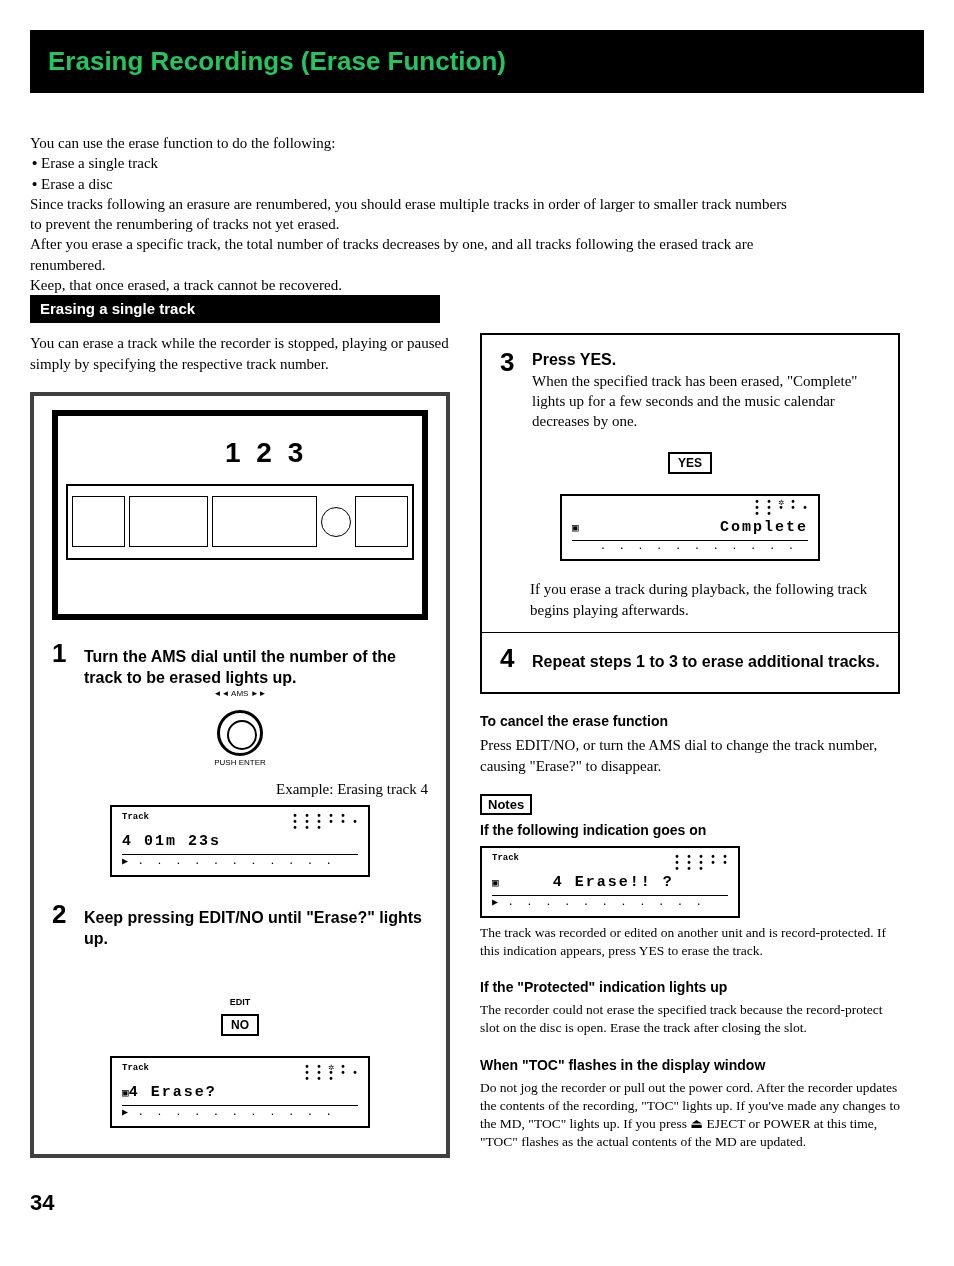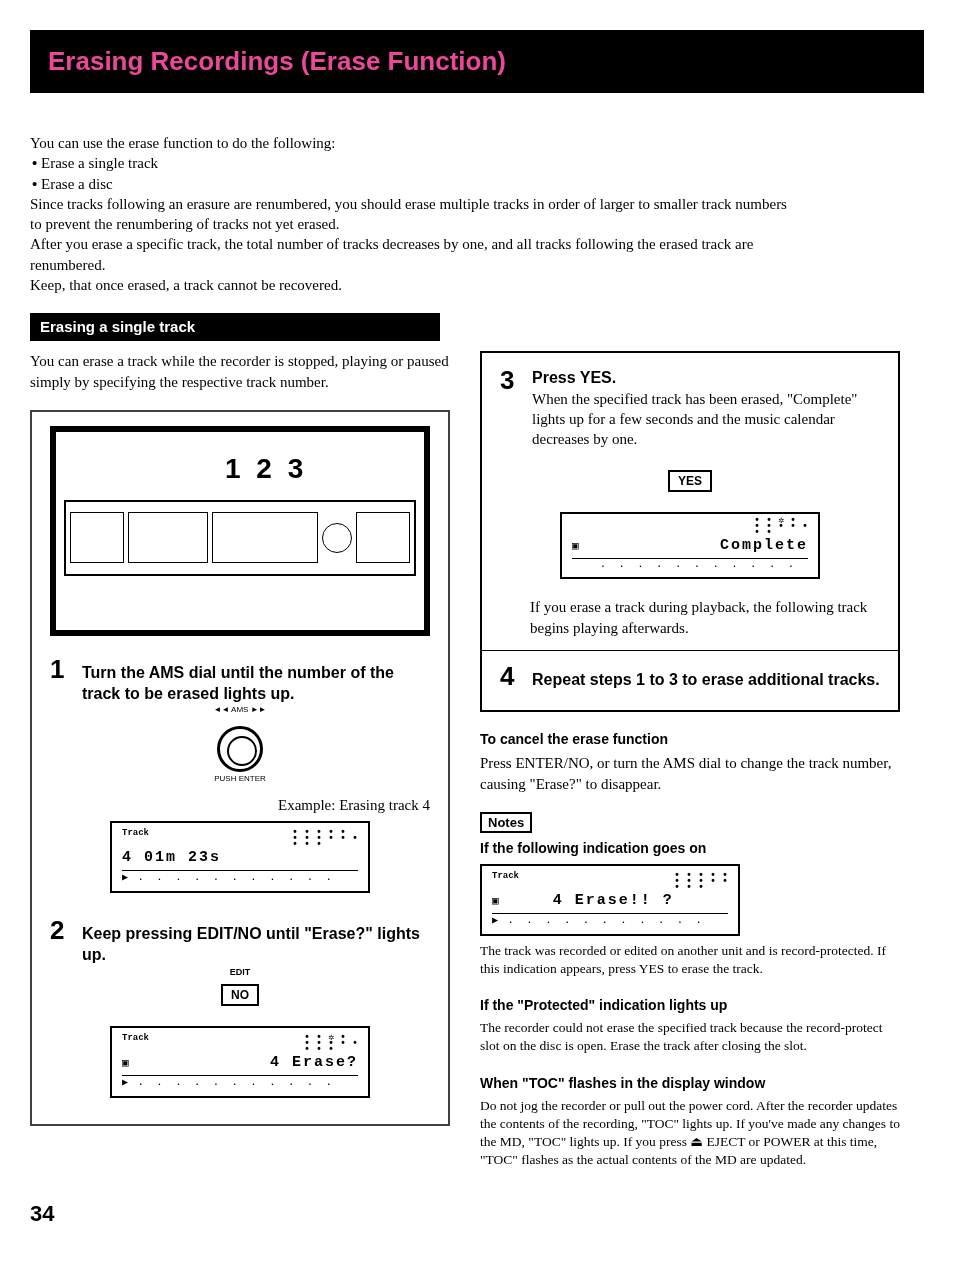--- a/index.html
+++ b/index.html
@@ -8,41 +8,41 @@
     background: #fff;
     color: #000;
     width: 954px;
     margin: 0 auto;
     padding: 20px 30px 40px 30px;
     font-size: 15px;
     line-height: 1.35;
   }
   .title-bar {
     background: #000;
-    color: #ec4899;
+    color: #22c55e;
     padding: 14px 18px;
     font-family: Arial, Helvetica, sans-serif;
     font-weight: bold;
     font-size: 26px;
     margin: 10px 0 40px 0;
   }
-  .intro { margin-bottom: 18px; max-width: 760px; }
+  .intro { margin-bottom: 0; max-width: 760px; }
   .intro ul { list-style: none; padding-left: 2px; }
   .intro li::before { content: "• "; font-weight: bold; }
   .sub-bar {
     background: #000; color: #fff;
     font-family: Arial, Helvetica, sans-serif;
     font-weight: bold; font-size: 15px;
     padding: 4px 10px; width: 410px; margin-bottom: 10px;
   }
   .columns { display: flex; gap: 30px; align-items: flex-start; }
   .col { width: 420px; }
   .erase-note { max-width: 420px; margin-bottom: 18px; }
   .step-box {
-    border: 2px solid #404040;
+    border: 4px solid #404040;
     padding: 14px 18px 20px 18px;
   }
   .step-box-right { border: 2px solid #000; padding: 14px 18px 20px 18px; }
   .device-outer {
     border: 6px solid #000;
     height: 210px;
     margin-bottom: 20px;
     position: relative;
     background: #fff;
   }
@@ -93,21 +93,21 @@
   .lcd .main-text { letter-spacing: 2px; }
   .lcd .dots { font-size: 10px; line-height: 0.6; letter-spacing: 0px; }
   .lcd .icon-left { font-size: 11px; }
   .lcd .under { border-top: 1px solid #000; margin-top: 2px; }
   .btn-box {
     border: 2px solid #000; display: inline-block; padding: 1px 8px;
     font-family: Arial, sans-serif; font-weight: bold; font-size: 12px;
     margin: 6px auto;
   }
   .btn-label { font-family: Arial, sans-serif; font-size: 9px; font-weight: bold; text-align:center; }
-  .center { text-align: center; }
+  .center { text-align: center; margin-top: 46px; }
   .hr { border-top: 1px solid #000; margin: 12px -18px; }
   .section-head {
     font-family: Arial, Helvetica, sans-serif; font-weight: bold; font-size: 14px;
     margin-top: 18px; margin-bottom: 4px;
   }
   .notes-box {
     border: 2px solid #000; display: inline-block; padding: 0px 6px;
     font-family: Arial, sans-serif; font-weight: bold; font-size: 13px;
     margin-top: 18px;
   }
@@ -186,21 +186,21 @@
       </div>
       <div class="lcd" style="margin-top:14px">
         <div class="top-row">
           <span style="font-size:9px">Track</span>
           <span class="dots gear" style="white-space:pre">• • ✲ •
 • • • • •
 • • •</span>
         </div>
         <div class="top-row">
           <span class="icon-left">▣</span>
-          <span class="main-text" style="flex:1;text-align:right">4  Erase?</span>
+          <span class="main-text" style="flex:1;text-align:left">4  Erase?</span>
           <span></span>
         </div>
         <div class="play-icon under" style="letter-spacing:4px;font-size:9px;">. . . . . . . . . . .</div>
       </div>
 
     </div>
   </div>
 
   <div class="col">
     <div class="step-box-right">
@@ -234,21 +234,21 @@
       <div class="hr"></div>
 
       <div class="step">
         <div class="step-num">4</div>
         <div class="step-text">Repeat steps 1 to 3 to erase additional tracks.</div>
       </div>
     </div>
 
     
     <div class="section-head">To cancel the erase function</div>
-    <p>Press ENTER/NO, or turn the AMS dial to change the track number, causing "Erase?" to disappear.</p>
+    <p>Press EDIT/NO, or turn the AMS dial to change the track number, causing "Erase?" to disappear.</p>
 
     
     <div class="notes-box">Notes</div>
 
     <div class="section-head" style="margin-top:6px">If the following indication goes on</div>
     <div class="lcd" style="margin:6px 0 6px 0">
       <div class="top-row">
         <span style="font-size:9px">Track</span>
         <span class="dots" style="white-space:pre">• • • • •
 • • • • •

